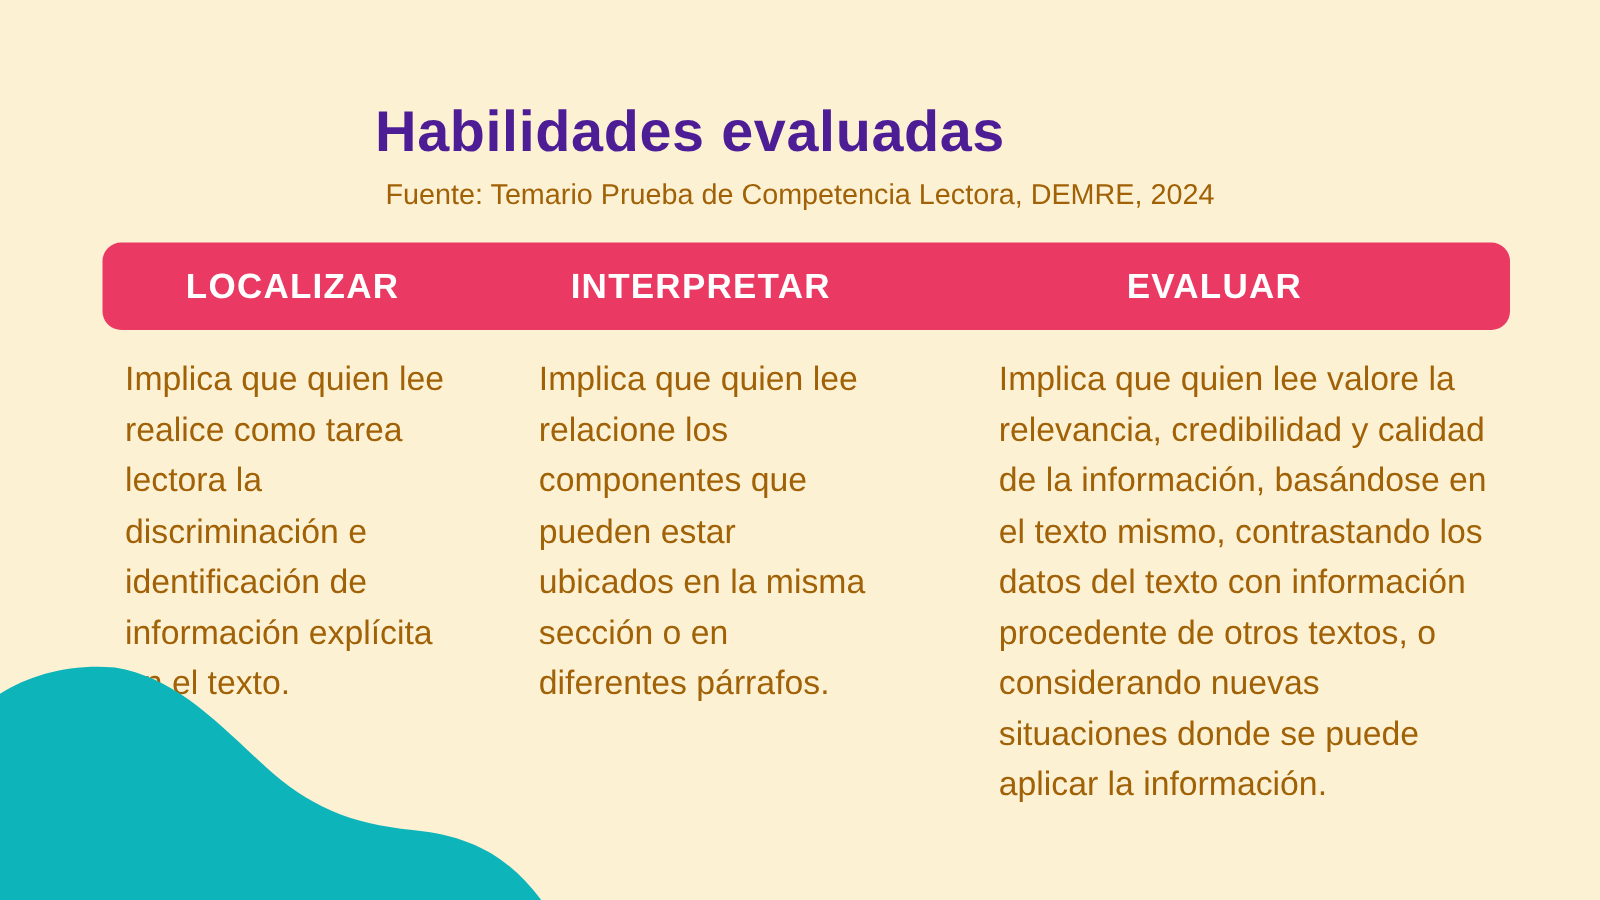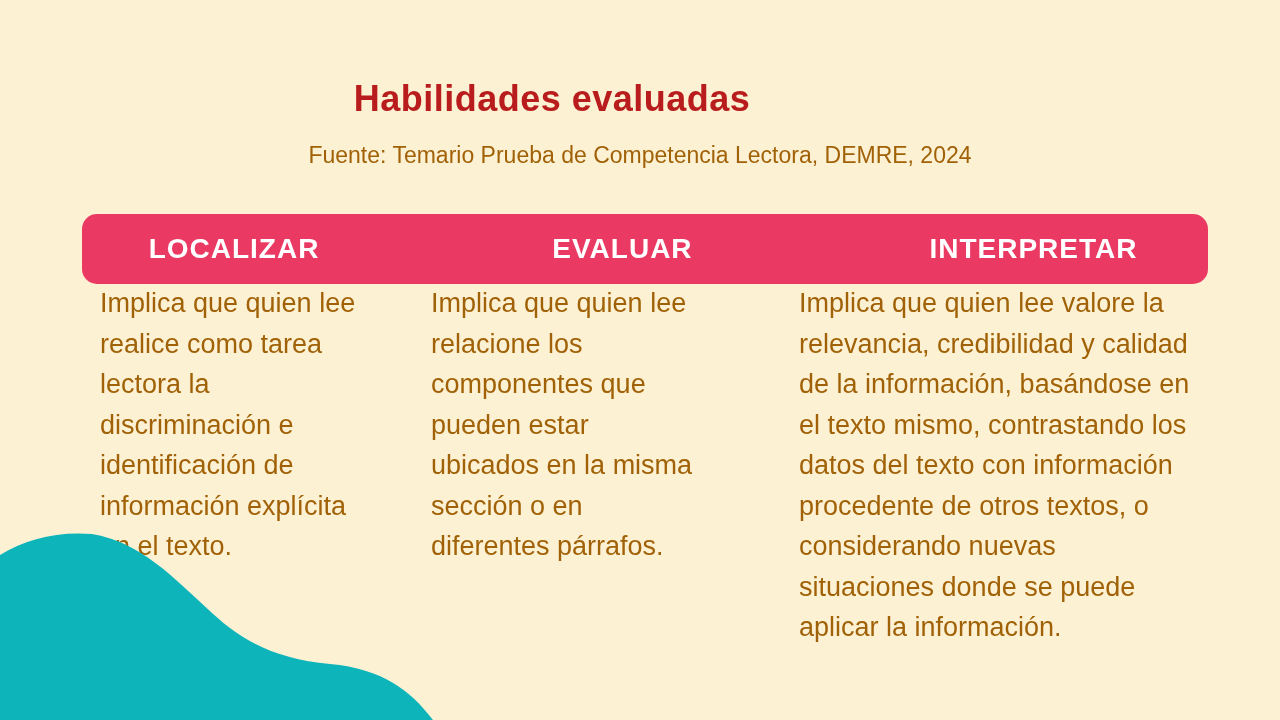--- a/index.html
+++ b/index.html
@@ -7,32 +7,32 @@
     width:1280px;height:720px;
     position:relative;
     overflow:hidden;
     font-family:"Liberation Sans", sans-serif;
     background:#FDF1D4;
   }
   .slide{position:absolute;inset:0;}
   .title{
     position:absolute;left:0;top:78px;width:1104px;
     text-align:center;
-    font-size:36px;font-weight:800;letter-spacing:.5px;
-    color:#b91c1c;
+    font-size:46px;font-weight:800;letter-spacing:.5px;
+    color:#4c1d95;
     margin:0;
   }
   .subtitle{
     position:absolute;left:0;top:142px;width:1280px;
     text-align:center;
     font-size:23px;font-weight:400;
     color:#a16207;
   }
   .header-bar{
-    position:absolute;left:82px;top:214px;
+    position:absolute;left:82px;top:194px;
     width:1126px;height:70px;
     background:#EA3A63;
     border-radius:15px;
     display:flex;align-items:center;
   }
   .header-cell{
     display:flex;align-items:center;justify-content:center;
     height:100%;
     color:#FFFFFF;
     font-size:28px;font-weight:700;letter-spacing:1px;
@@ -59,22 +59,22 @@
 <body>
 
 <div class="slide">
 
   <h1 class="title">Habilidades evaluadas</h1>
 
   <div class="subtitle">Fuente: Temario Prueba de Competencia Lectora, DEMRE, 2024</div>
 
   <div class="header-bar">
     <div class="header-cell c1">LOCALIZAR</div>
+    <div class="header-cell c2">INTERPRETAR</div>
     <div class="header-cell c3">EVALUAR</div>
-    <div class="header-cell c2">INTERPRETAR</div>
   </div>
 
   <div class="body-col c1">Implica que quien lee
 realice como tarea
 lectora la
 discriminación e
 identificación de
 información explícita
 en el texto.</div>
 

